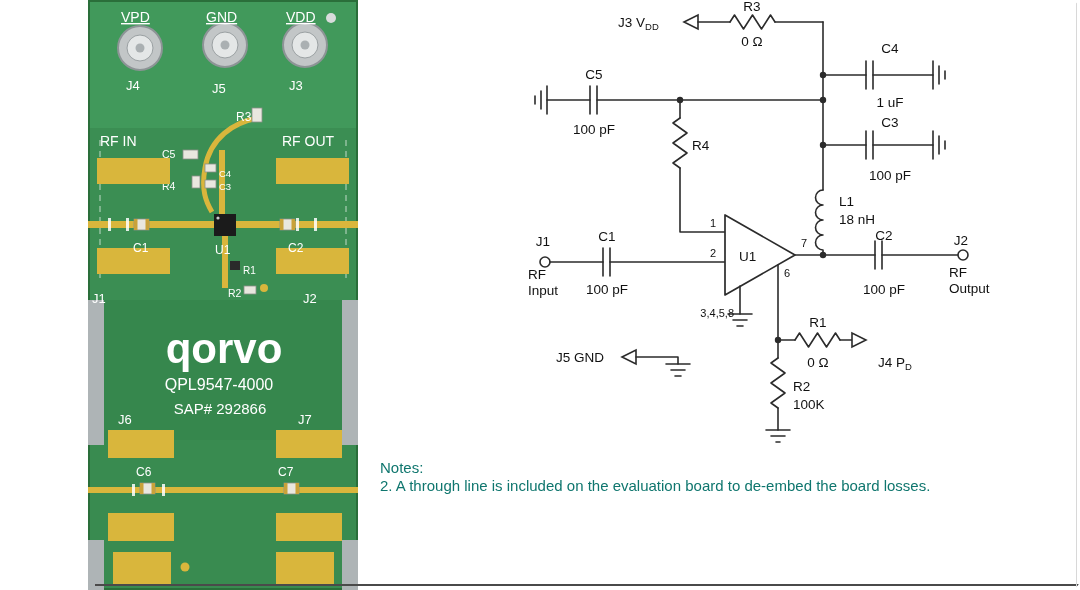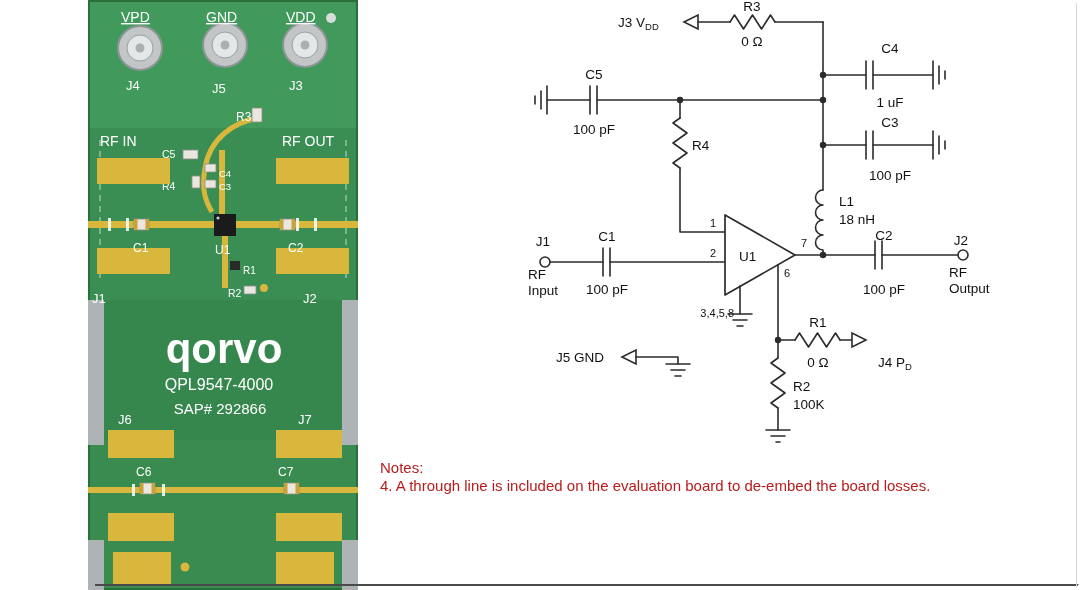--- a/index.html
+++ b/index.html
@@ -14,21 +14,21 @@
   .slab{font-family:"Liberation Sans",sans-serif;font-size:13.5px;fill:#111111;}
   .pin{font-size:11px;}
   .mid{text-anchor:middle;}
   .end{text-anchor:end;}
   
   .silk{font-family:"Liberation Sans",sans-serif;fill:#ffffff;}
   .gold{fill:#d9b63c;}
   .goldln{stroke:#d9b63c;fill:none;}
   .chip{fill:#e9e7df;stroke:#8a8f88;stroke-width:0.8;}
   .cap-end{fill:#c9a23a;}
-  .notes{position:absolute;left:380px;top:459px;width:695px;color:#b91c1c;
+  .notes{position:absolute;left:380px;top:459px;width:695px;color:#0f766e;
          font-size:15px;line-height:17.6px;}
   .bottom-rule{position:absolute;left:95px;top:584px;width:985px;height:2px;background:#4a4a4a;}
   .right-rule{position:absolute;left:1076px;top:0;width:1px;height:590px;background:#d8d8d8;}
 </style>
 </head>
 <body>
 
 <div class="page">
 
   <svg style="left:88px;top:0;width:270px;height:590px" viewBox="0 0 270 590">
@@ -277,18 +277,18 @@
       <circle class="dot" cx="823" cy="100" r="3.2"></circle>
       <circle class="dot" cx="823" cy="145" r="3.2"></circle>
       <circle class="dot" cx="823" cy="255" r="3.2"></circle>
       <circle class="dot" cx="680" cy="100" r="3.2"></circle>
       <circle class="dot" cx="778" cy="340" r="3.2"></circle>
     </g>
   </svg>
 
   <div class="notes">
     <div>Notes:</div>
-    <div>4. A through line is included on the evaluation board to de-embed the board losses.</div>
+    <div>2. A through line is included on the evaluation board to de-embed the board losses.</div>
   </div>
 
   <div class="bottom-rule"></div>
   <div class="right-rule"></div>
 </div>
 
 </body></html>

